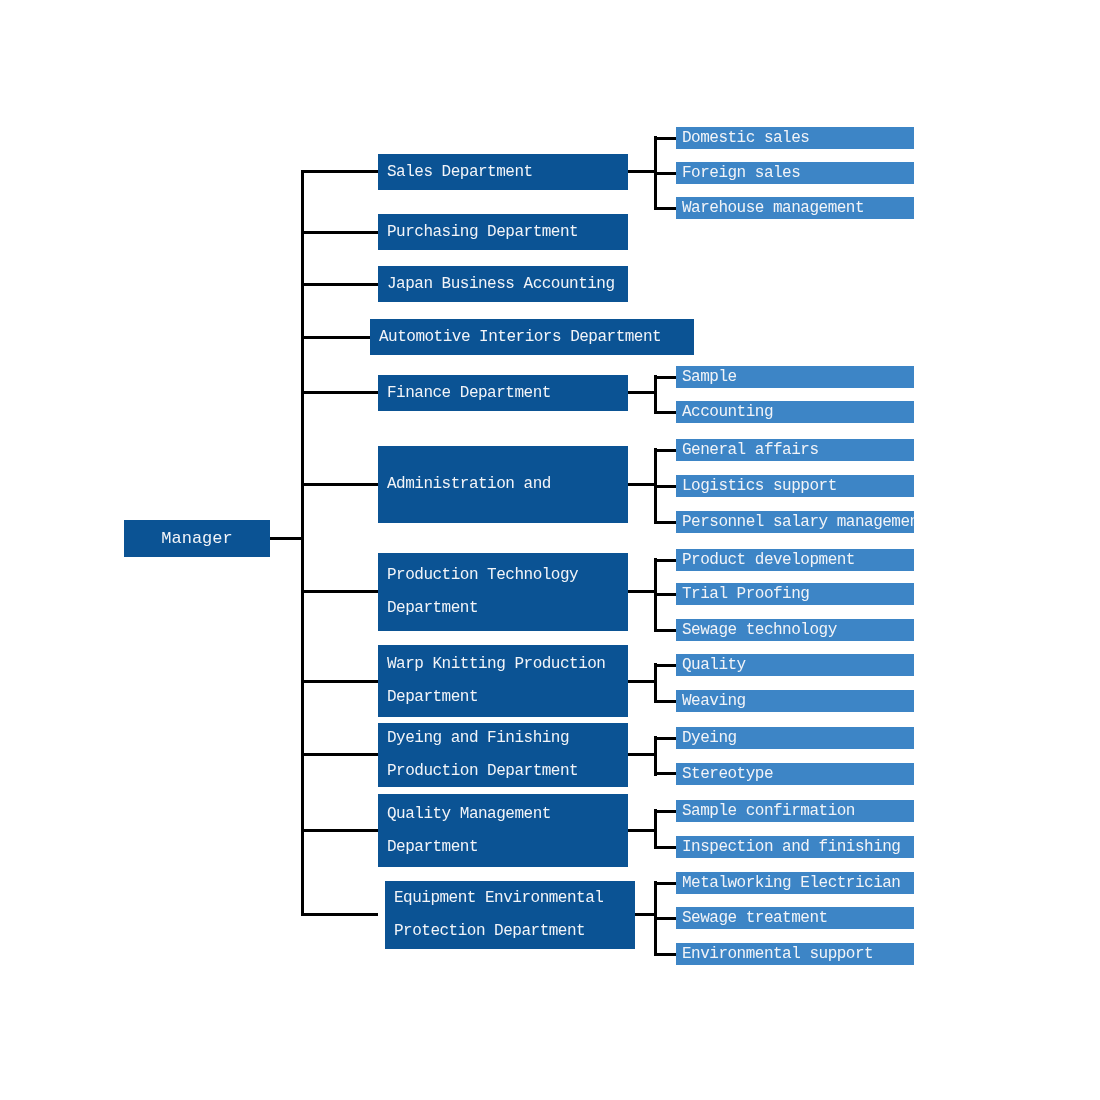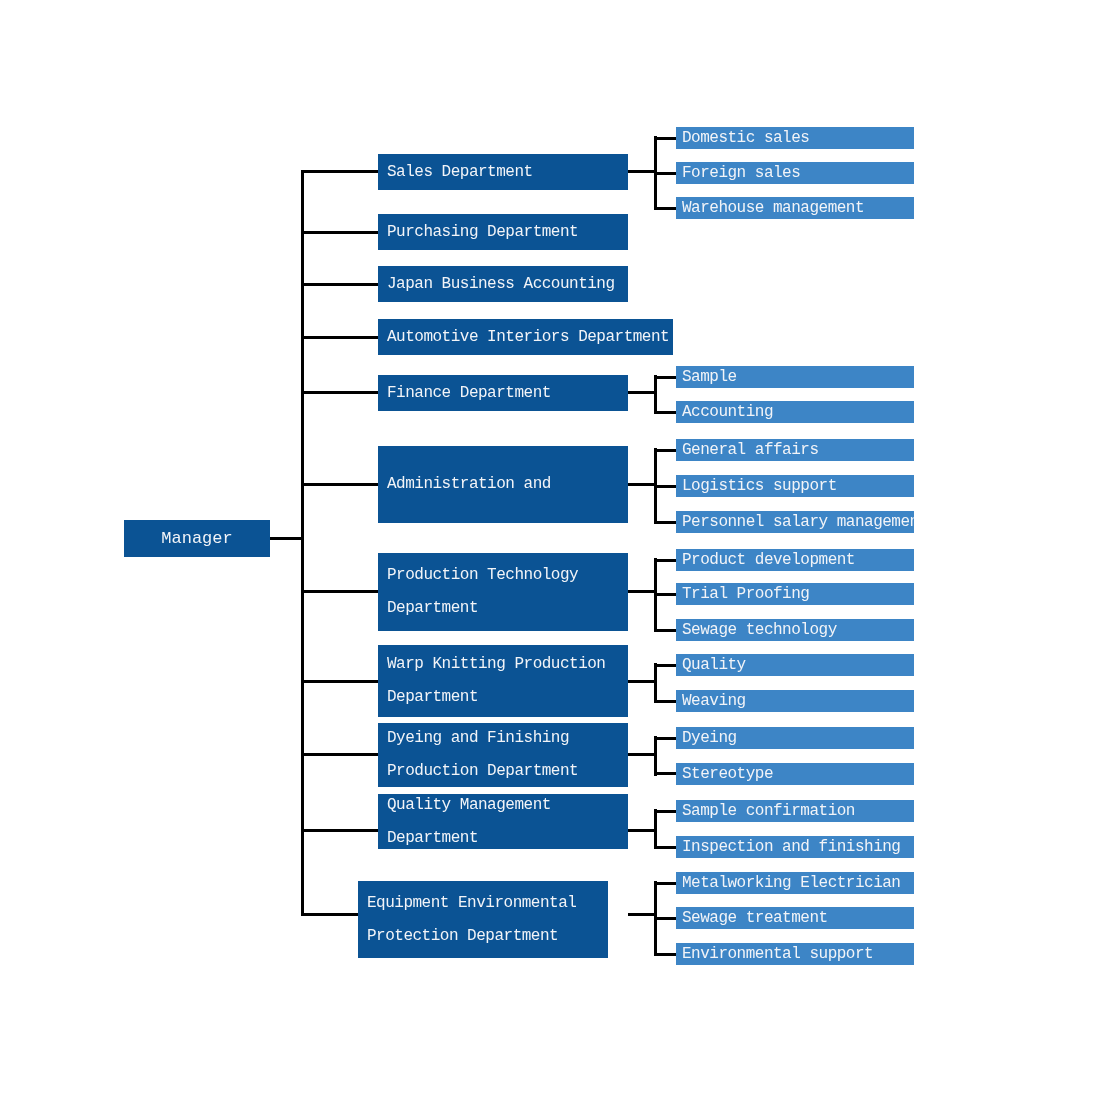--- a/index.html
+++ b/index.html
@@ -88,46 +88,46 @@
 
   <div class="box manager" style="left:124px;top:520px">
     <span>Manager</span>
   </div>
   <div class="box dept one" style="left:378px;top:214px">
     <span>Purchasing Department</span>
   </div>
   <div class="box dept one" style="left:378px;top:266px">
     <span>Japan Business Accounting</span>
   </div>
-  <div class="box dept one" style="left:378px;top:319px;width:295px">
+  <div class="box dept one" style="left:370px;top:319px;width:324px">
     <span>Automotive Interiors Department</span>
   </div>
   <div class="box dept one" style="left:378px;top:375px">
     <span>Finance Department</span>
   </div>
   <div class="box dept" style="left:378px;top:446px;height:77px">
     <span>Administration and</span>
   </div>
   <div class="box dept" style="left:378px;top:553px;height:78px">
     <span>Production Technology</span>
     <span>Department</span>
   </div>
   <div class="box dept" style="left:378px;top:645px;height:72px">
     <span>Warp Knitting Production</span>
     <span>Department</span>
   </div>
   <div class="box dept" style="left:378px;top:723px;height:64px">
     <span>Dyeing and Finishing</span>
     <span>Production Department</span>
   </div>
-  <div class="box dept" style="left:378px;top:794px;height:55px">
+  <div class="box dept" style="left:378px;top:794px;height:73px">
     <span>Quality Management</span>
     <span>Department</span>
   </div>
-  <div class="box dept" style="left:358px;top:881px;height:77px">
+  <div class="box dept" style="left:385px;top:881px;height:68px">
     <span>Equipment Environmental</span>
     <span>Protection Department</span>
   </div>
 
   <div class="box child" style="top:127px">Domestic sales</div>
   <div class="box child" style="top:162px">Foreign sales</div>
   <div class="box child" style="top:197px">Warehouse management</div>
 
   <div class="box child" style="top:366px">Sample</div>
   <div class="box child" style="top:401px">Accounting</div>

